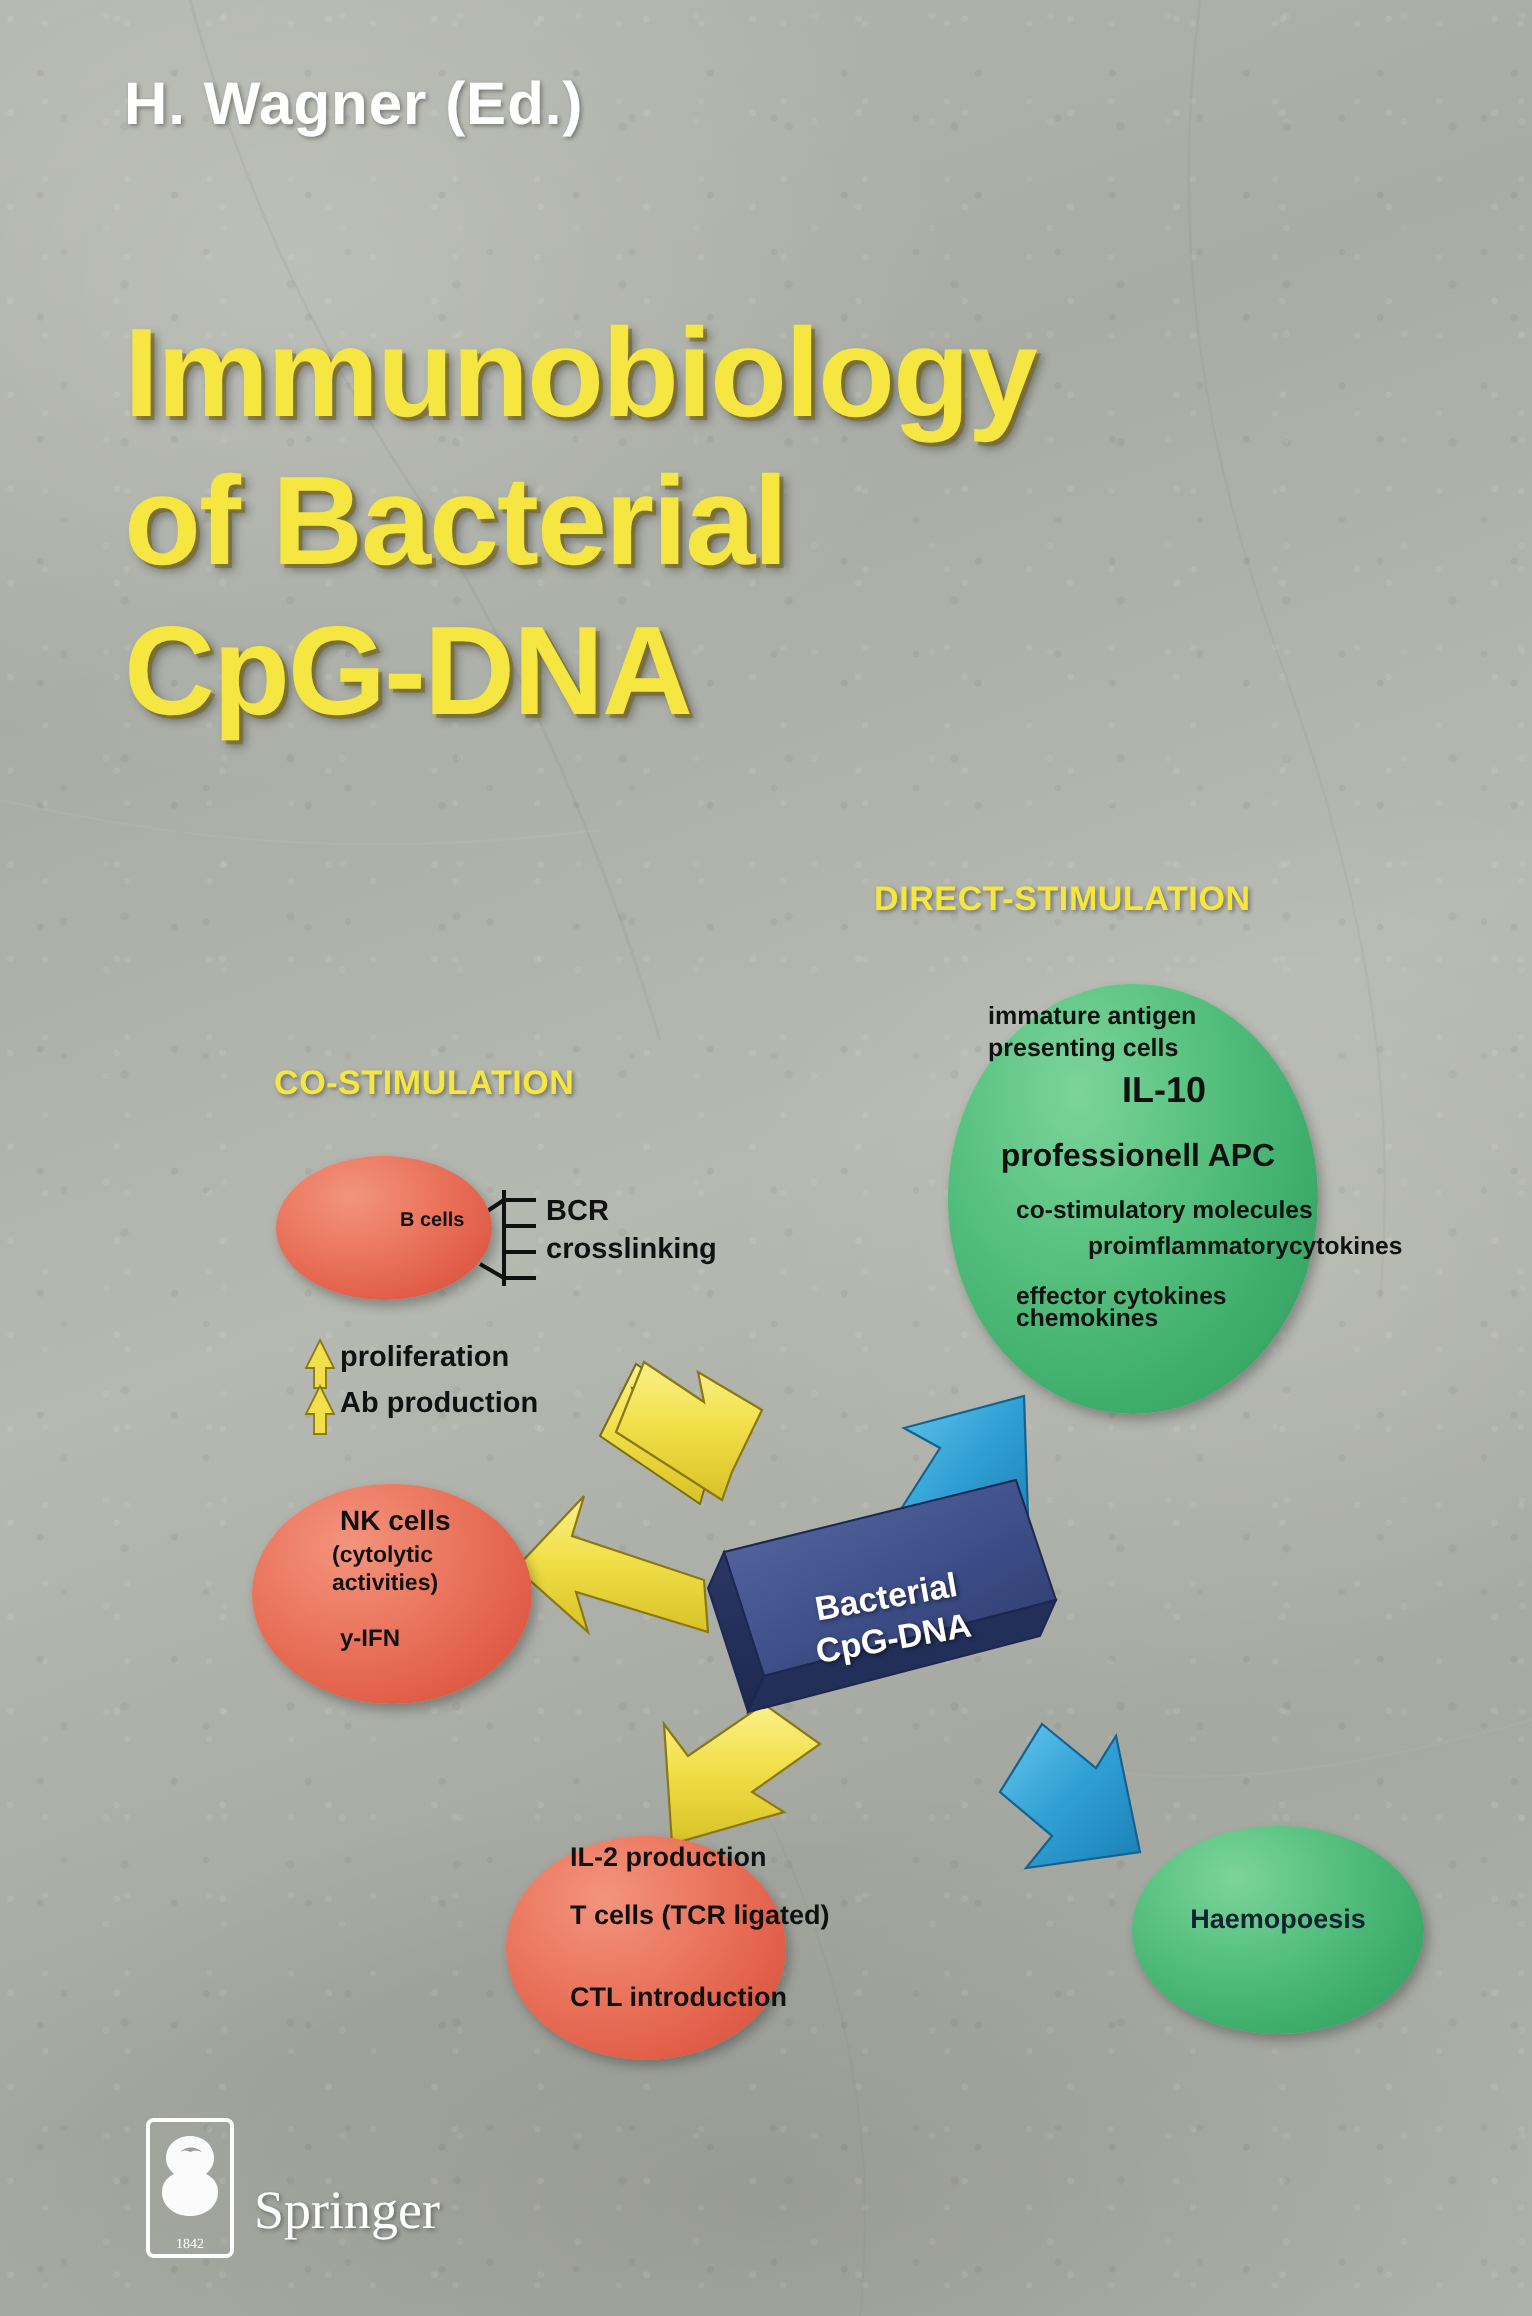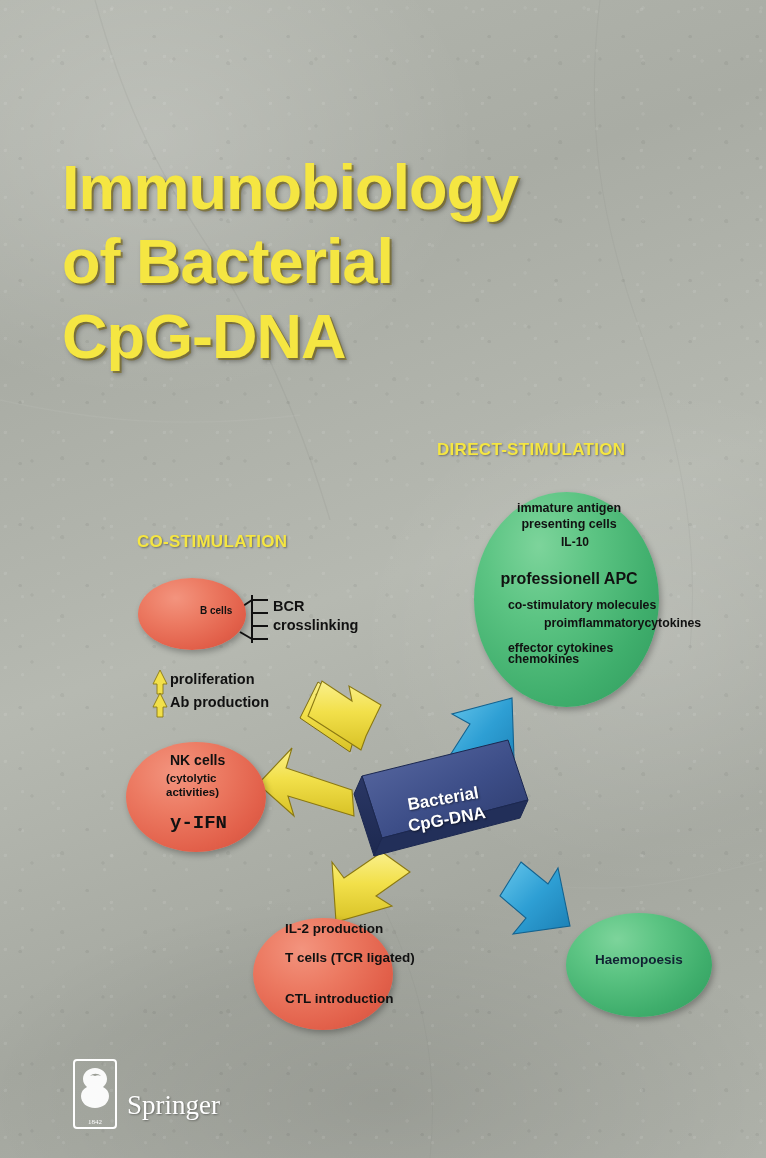--- a/index.html
+++ b/index.html
@@ -98,44 +98,44 @@
   #blob-apc { left: 474px; top: 492px; width: 185px; height: 215px; }
   #blob-bcells { left: 138px; top: 578px; width: 108px; height: 72px; }
   #blob-nk { left: 126px; top: 742px; width: 140px; height: 110px; }
   #blob-tcells { left: 253px; top: 918px; width: 140px; height: 112px; }
   #blob-haemo { left: 566px; top: 913px; width: 146px; height: 104px; }
 
   .txt { position: absolute; color: #111; }
 
   #apc-head {
     left: 494px; top: 501px; width: 150px;
-    text-align: center; font-size: 12.5px; font-weight: bold; line-height: 1.25;
+    text-align: left; font-size: 12.5px; font-weight: bold; line-height: 1.25;
   }
   #apc-title {
     left: 474px; top: 570px; width: 190px;
     text-align: center; font-size: 16px; font-weight: bold;
   }
-  #apc-il10 { left: 561px; top: 535px; font-size: 12px; font-weight: bold; }
+  #apc-il10 { left: 561px; top: 535px; font-size: 18px; font-weight: bold; }
   .apc-item {
     position: absolute; left: 508px; font-size: 12.3px; font-weight: bold; white-space: nowrap;
   }
   #apc-i0 { top: 598px; }
   #apc-i1 { top: 616px; margin-left: 36px; }
   #apc-i2 { top: 641px; }
   #apc-i3 { top: 652px; }
 
   #bcells-label { left: 164px; top: 605px; font-size: 10px; font-weight: bold; padding-left: 36px; }
   #bcr-label { left: 273px; top: 597px; font-size: 14.5px; font-weight: bold; line-height: 1.3; }
 
   #prolif-0 { left: 170px; top: 671px; font-size: 14.5px; font-weight: bold; }
   #prolif-1 { left: 170px; top: 694px; font-size: 14.5px; font-weight: bold; }
 
   #nk-0 { left: 170px; top: 752px; font-size: 14px; font-weight: bold; }
   #nk-1 { left: 166px; top: 772px; font-size: 11.5px; font-weight: bold; line-height: 1.2; }
-  #nk-2 { left: 170px; top: 812px; font-size: 19px; font-weight: bold; font-family: Liberation Mono, monospace; }
+  #nk-2 { left: 170px; top: 812px; font-size: 12px; font-weight: bold; }
 
   #t-0 { left: 285px; top: 950px; font-size: 13.5px; font-weight: bold; white-space: nowrap; }
   #t-1 { left: 285px; top: 921px; font-size: 13.5px; font-weight: bold; white-space: nowrap; }
   #t-2 { left: 285px; top: 991px; font-size: 13.5px; font-weight: bold; white-space: nowrap; }
 
   #haemo-label {
     left: 566px; top: 952px; width: 146px; text-align: center;
     font-size: 13.5px; font-weight: bold; color: #123;
   }
   #cpg-text {
@@ -167,20 +167,21 @@
 
   <svg class="cracks" width="766" height="1158">
     <path d="M95 0 C 120 90, 150 160, 210 250 C 260 330, 300 420, 330 520" stroke="rgba(0,0,0,0.12)" stroke-width="1.4" fill="none"></path>
     <path d="M600 0 C 585 120, 600 220, 640 330 C 680 440, 700 540, 690 650" stroke="rgba(0,0,0,0.09)" stroke-width="1.2" fill="none"></path>
     <path d="M0 400 C 90 420, 180 430, 300 415" stroke="rgba(255,255,255,0.12)" stroke-width="1.3" fill="none"></path>
     <path d="M430 1158 C 440 1060, 420 980, 380 900" stroke="rgba(0,0,0,0.07)" stroke-width="1.1" fill="none"></path>
     <path d="M766 860 C 690 880, 610 900, 520 880" stroke="rgba(255,255,255,0.10)" stroke-width="1.2" fill="none"></path>
   </svg>
   <div class="grain"></div>
 
+  <div class="editor">H. Wagner  (Ed.)</div>
 
   <div class="title">
     <span class="ln">Immunobiology</span>
     <span class="ln">of Bacterial</span>
     <span class="ln">CpG-DNA</span>
   </div>
 
   <div class="diagram">
 
     <svg width="766" height="1158" style="position:absolute;inset:0;">

